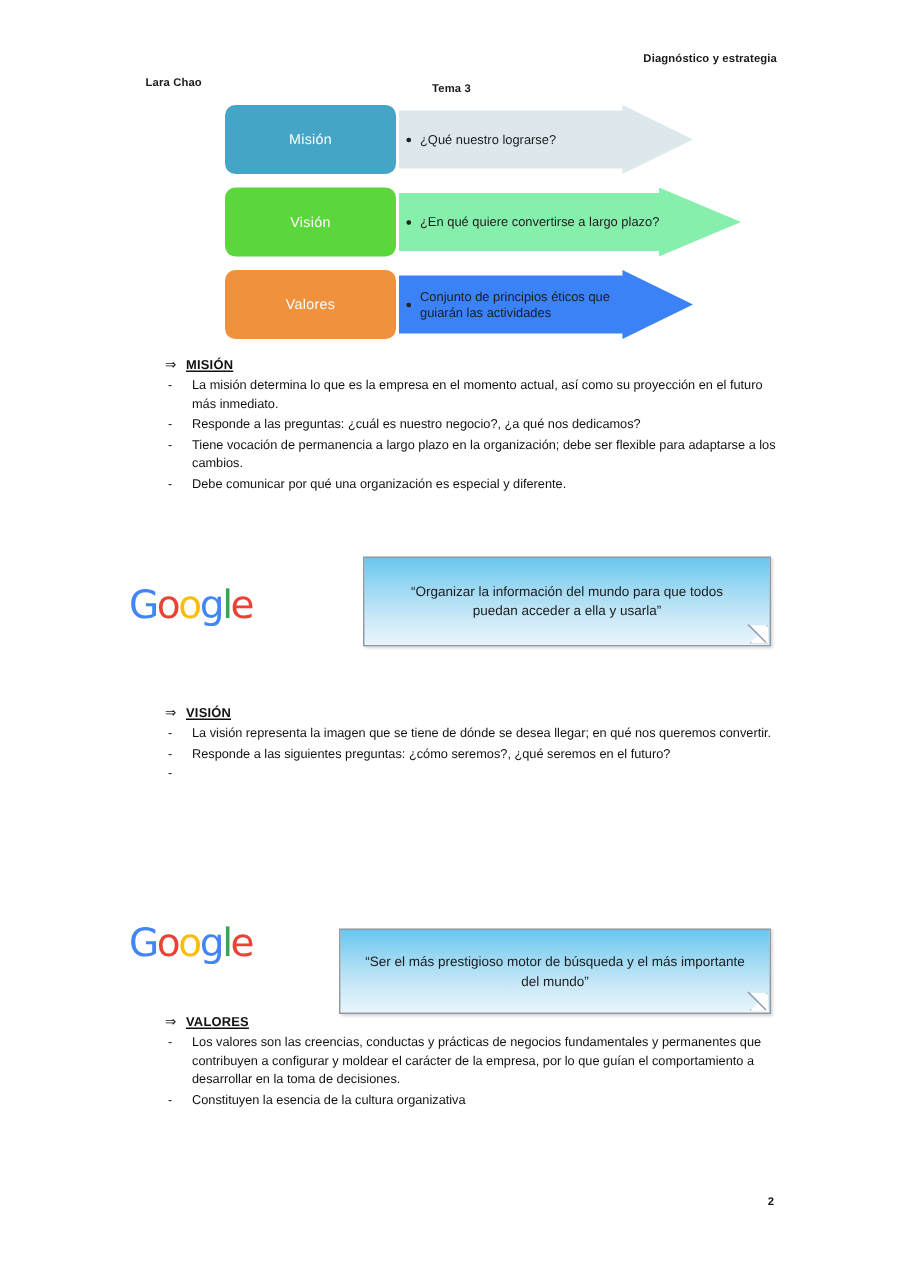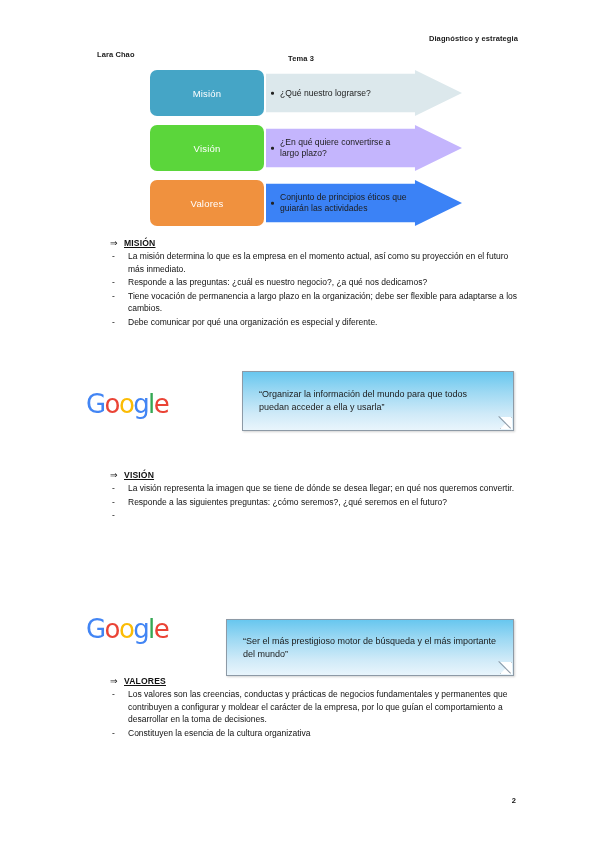--- a/index.html
+++ b/index.html
@@ -169,21 +169,21 @@
     background: linear-gradient(180deg, #68c7ef 0%, #9ed9f3 35%, #cfeaf8 72%, #e9f5fc 100%);
     box-sizing: border-box;
     display: flex;
     align-items: center;
     justify-content: center;
     box-shadow: 1px 1px 2px rgba(0,0,0,0.18);
   }
   .quote-box .qtext {
     font-size: 9px;
     line-height: 13px;
-    text-align: left;
+    text-align: center;
     color: #1b1b1b;
     padding: 0 16px;
   }
   .quote-box .fold {
     position: absolute;
     right: 1px;
     bottom: 1px;
     width: 12px;
     height: 12px;
     background: linear-gradient(225deg, #ffffff 0%, #ffffff 48%, rgba(255,255,255,0) 49%);
@@ -244,21 +244,21 @@
       <div class="diag-arrow" id="da0" style="background: rgb(220, 232, 236);">
         <span class="bullet"></span>
         <span class="atext">¿Qué nuestro lograrse?</span>
       </div>
     </div>
 
     <div class="diag-row r2">
       <div class="diag-label" id="dl1" style="background: rgb(91, 214, 59);">
         <span>Visión</span>
       </div>
-      <div class="diag-arrow" id="da1" style="background: #c4b5fd;">
+      <div class="diag-arrow" id="da1" style="background: #86efac; padding-left: 32px;">
         <span class="bullet"></span>
         <span class="atext">¿En qué quiere convertirse a largo plazo?</span>
       </div>
     </div>
 
     <div class="diag-row r3">
       <div class="diag-label" id="dl2" style="background: rgb(240, 145, 62);">
         <span>Valores</span>
       </div>
       <div class="diag-arrow" id="da2" style="background: #3b82f6;">

